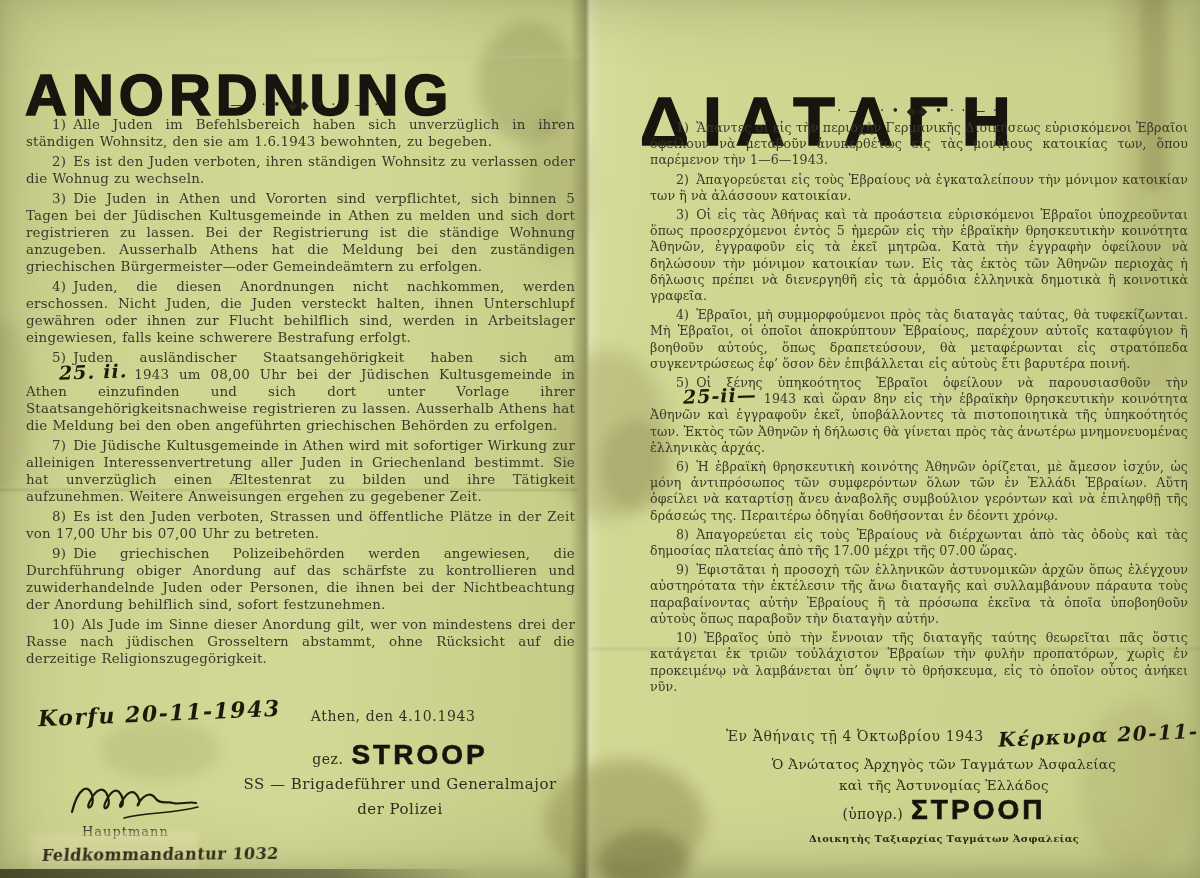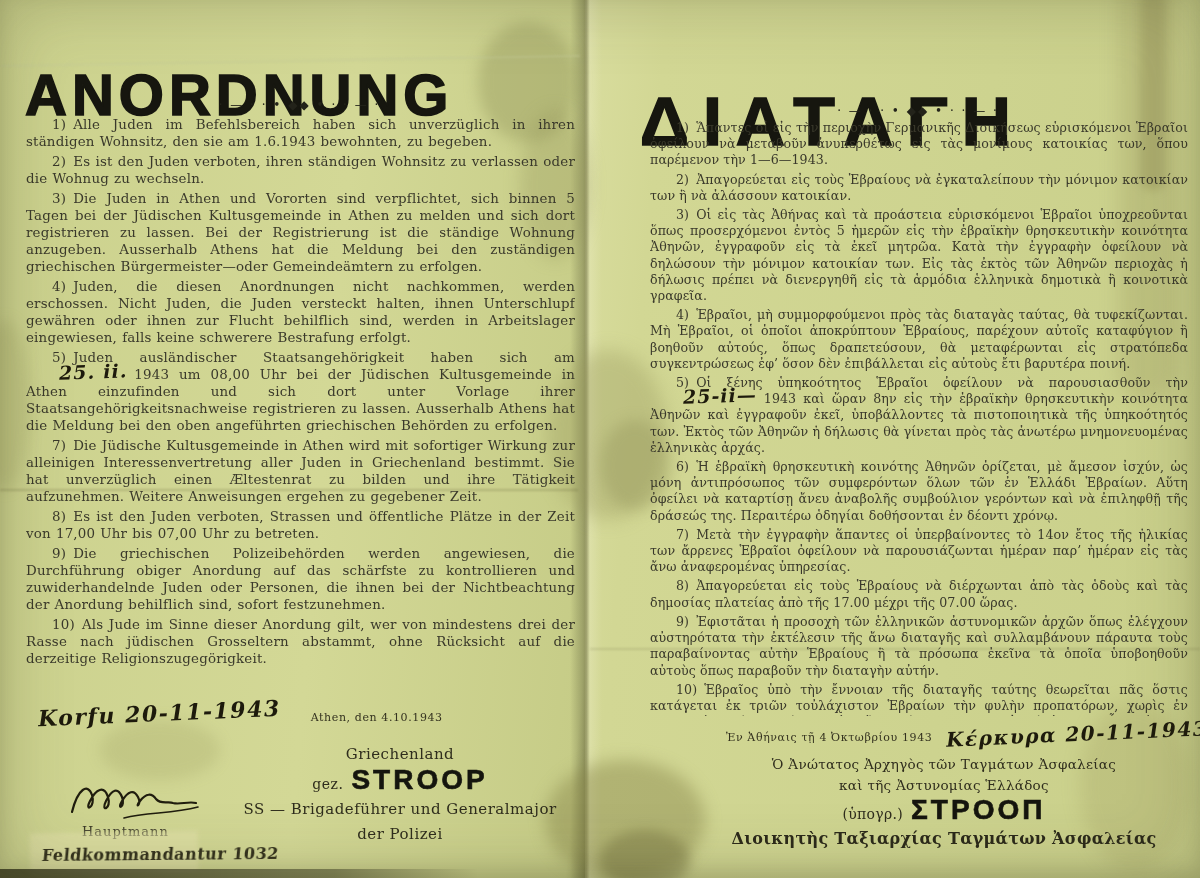--- a/index.html
+++ b/index.html
@@ -29,28 +29,28 @@
   .body-right{top:120px;left:650px;width:538px;height:596px;font-size:12.6px;line-height:16.2px;letter-spacing:.1px;}
   .body-text p{margin:0 0 3px 0;text-indent:26px;}
   .num{margin-right:7px;}
   .hw{font-family:"DejaVu Serif",serif;font-style:italic;font-weight:bold;color:#1d1a0c;}
   .hw-inline{display:inline-block;margin:0 7px;font-size:19px;line-height:10px;transform:rotate(-2deg);letter-spacing:1px;}
 
   .date-row{position:absolute;display:flex;align-items:baseline;white-space:nowrap;}
   .date-left{left:38px;top:700px;gap:30px;}
   .date-right{left:726px;top:722px;gap:14px;}
   .hw-big{font-size:22px;letter-spacing:1.5px;transform:rotate(-2.5deg);display:inline-block;}
-  .printed-date{font-size:11px;letter-spacing:.6px;color:#34321f;}
+  .printed-date{font-size:14px;letter-spacing:.6px;color:#34321f;}
 
   .sigblock{position:absolute;text-align:center;color:#2f2d1d;}
   .sig-left{left:235px;top:742px;width:330px;font-size:15px;line-height:25px;letter-spacing:.5px;}
   .sig-right{left:724px;top:754px;width:440px;font-size:13.5px;line-height:21px;letter-spacing:.3px;}
   .sig-name{font-family:"Liberation Sans",sans-serif;font-weight:700;font-size:28px;letter-spacing:3px;color:#15150e;-webkit-text-stroke:.6px #15150e;}
   .gez{font-size:14px;margin-right:8px;}
-  .sig-small{font-size:16px;line-height:19px;font-weight:bold;color:#2b291a;}
+  .sig-small{font-size:10px;line-height:19px;font-weight:bold;color:#2b291a;}
 
   .scribble{position:absolute;left:68px;top:778px;}
   .hauptmann{position:absolute;left:82px;top:824px;font-size:13px;letter-spacing:1px;color:#3a3827;}
   .stamp-patch{position:absolute;left:30px;top:832px;width:168px;height:42px;background:rgba(226,224,170,.55);filter:blur(2px);transform:rotate(-1deg);pointer-events:none;}
   .stamp{position:absolute;left:42px;top:845px;font-size:16px;font-weight:bold;color:#33311d;letter-spacing:.5px;transform:skewX(-6deg) rotate(-.5deg);filter:blur(.3px);}
   .edge-bl{position:absolute;left:0;bottom:0;width:478px;height:9px;pointer-events:none;
     background:linear-gradient(90deg,rgba(38,38,18,.78),rgba(38,38,18,.45) 70%,rgba(38,38,18,0));}
 </style>
 </head>
 <body>
@@ -90,21 +90,20 @@
     <p class="item"><span class="num">9)</span><span>Die griechischen Polizeibehörden werden angewiesen, die Durchführung obiger Anordung auf das schärfste zu kontrollieren und zuwiderhandelnde Juden oder Personen, die ihnen bei der Nichtbeachtung der Anordung behilflich sind, sofort festzunehmen.</span></p>
     <p class="item"><span class="num">10)</span><span>Als Jude im Sinne dieser Anordung gilt, wer von mindestens drei der Rasse nach jüdischen Grosseltern abstammt, ohne Rücksicht auf die derzeitige Religionszugegörigkeit.</span></p>
   </div>
 
   <div class="date-row date-left">
     <span class="hw hw-big">Korfu 20-11-1943</span>
     <span class="printed-date">Athen, den 4.10.1943</span>
   </div>
 
   <div class="sigblock sig-left" lang="de">
-    <div>Griechenland</div>
     <div><span class="gez">gez.</span><span class="sig-name">STROOP</span></div>
     <div>SS — Brigadeführer und Generalmajor</div>
     <div>der Polizei</div>
   </div>
 
   <svg class="scribble" width="150" height="52" viewBox="0 0 150 52">
     <path d="M4,34 C10,10 20,5 24,17 C28,29 16,35 22,23 C28,11 36,7 40,19 C44,31 32,35 38,23 C44,11 50,9 54,19 C58,29 48,33 54,23 C60,13 66,11 70,19 C74,27 66,31 72,23 C78,15 84,15 88,21 C93,27 100,23 105,25 C112,27 120,23 128,25" fill="none" stroke="#201d0e" stroke-width="2.2" stroke-linecap="round"></path>
     <path d="M56,40 C80,34 104,36 130,29" fill="none" stroke="#201d0e" stroke-width="1.6" stroke-linecap="round"></path>
   </svg>
   <div class="hauptmann">Hauptmann</div>
@@ -115,21 +114,20 @@
   <h1 class="title title-right" lang="el">ΔΙΑΤΑΓΗ</h1>
   <div class="ornament orn-right">· — · · • ◆◆ • · · — ·</div>
 
   <div class="body-text body-right" lang="el">
     <p class="item"><span class="num">1)</span><span>Ἅπαντες οἱ εἰς τὴν περιοχὴν Γερμανικῆς Διοικήσεως εὑρισκόμενοι Ἑβραῖοι ὀφείλουν νὰ μεταβοῦν ἀνυπερθέτως εἰς τὰς μονίμους κατοικίας των, ὅπου παρέμενον τὴν 1—6—1943.</span></p>
     <p class="item"><span class="num">2)</span><span>Ἀπαγορεύεται εἰς τοὺς Ἑβραίους νὰ ἐγκαταλείπουν τὴν μόνιμον κατοικίαν των ἢ νὰ ἀλάσσουν κατοικίαν.</span></p>
     <p class="item"><span class="num">3)</span><span>Οἱ εἰς τὰς Ἀθήνας καὶ τὰ προάστεια εὑρισκόμενοι Ἑβραῖοι ὑποχρεοῦνται ὅπως προσερχόμενοι ἐντὸς 5 ἡμερῶν εἰς τὴν ἑβραϊκὴν θρησκευτικὴν κοινότητα Ἀθηνῶν, ἐγγραφοῦν εἰς τὰ ἐκεῖ μητρῶα. Κατὰ τὴν ἐγγραφὴν ὀφείλουν νὰ δηλώσουν τὴν μόνιμον κατοικίαν των. Εἰς τὰς ἐκτὸς τῶν Ἀθηνῶν περιοχὰς ἡ δήλωσις πρέπει νὰ διενεργηθῆ εἰς τὰ ἁρμόδια ἑλληνικὰ δημοτικὰ ἢ κοινοτικὰ γραφεῖα.</span></p>
     <p class="item"><span class="num">4)</span><span>Ἑβραῖοι, μὴ συμμορφούμενοι πρὸς τὰς διαταγὰς ταύτας, θὰ τυφεκίζωνται. Μὴ Ἑβραῖοι, οἱ ὁποῖοι ἀποκρύπτουν Ἑβραίους, παρέχουν αὐτοῖς καταφύγιον ἢ βοηθοῦν αὐτούς, ὅπως δραπετεύσουν, θὰ μεταφέρωνται εἰς στρατόπεδα συγκεντρώσεως ἐφ’ ὅσον δὲν ἐπιβάλλεται εἰς αὐτοὺς ἔτι βαρυτέρα ποινή.</span></p>
     <p class="item"><span class="num">5)</span><span>Οἱ ξένης ὑπηκοότητος Ἑβραῖοι ὀφείλουν νὰ παρουσιασθοῦν τὴν</span><span class="hw hw-inline">25-ii—</span><span>1943 καὶ ὥραν 8ην εἰς τὴν ἑβραϊκὴν θρησκευτικὴν κοινότητα Ἀθηνῶν καὶ ἐγγραφοῦν ἐκεῖ, ὑποβάλλοντες τὰ πιστοποιητικὰ τῆς ὑπηκοότητός των. Ἐκτὸς τῶν Ἀθηνῶν ἡ δήλωσις θὰ γίνεται πρὸς τὰς ἀνωτέρω μνημονευομένας ἑλληνικὰς ἀρχάς.</span></p>
     <p class="item"><span class="num">6)</span><span>Ἡ ἑβραϊκὴ θρησκευτικὴ κοινότης Ἀθηνῶν ὁρίζεται, μὲ ἄμεσον ἰσχύν, ὡς μόνη ἀντιπρόσωπος τῶν συμφερόντων ὅλων τῶν ἐν Ἑλλάδι Ἑβραίων. Αὕτη ὀφείλει νὰ καταρτίσῃ ἄνευ ἀναβολῆς συμβούλιον γερόντων καὶ νὰ ἐπιληφθῇ τῆς δράσεώς της. Περαιτέρω ὁδηγίαι δοθήσονται ἐν δέοντι χρόνῳ.</span></p>
-    <p class="item"><span class="num">7)</span><span>Μετὰ τὴν ἐγγραφὴν ἅπαντες οἱ ὑπερβαίνοντες τὸ 14ον ἔτος τῆς ἡλικίας των ἄρρενες Ἑβραῖοι ὀφείλουν νὰ παρουσιάζωνται ἡμέραν παρ’ ἡμέραν εἰς τὰς ἄνω ἀναφερομένας ὑπηρεσίας.</span></p>
     <p class="item"><span class="num">8)</span><span>Ἀπαγορεύεται εἰς τοὺς Ἑβραίους νὰ διέρχωνται ἀπὸ τὰς ὁδοὺς καὶ τὰς δημοσίας πλατείας ἀπὸ τῆς 17.00 μέχρι τῆς 07.00 ὥρας.</span></p>
     <p class="item"><span class="num">9)</span><span>Ἐφιστᾶται ἡ προσοχὴ τῶν ἑλληνικῶν ἀστυνομικῶν ἀρχῶν ὅπως ἐλέγχουν αὐστηρότατα τὴν ἐκτέλεσιν τῆς ἄνω διαταγῆς καὶ συλλαμβάνουν πάραυτα τοὺς παραβαίνοντας αὐτὴν Ἑβραίους ἢ τὰ πρόσωπα ἐκεῖνα τὰ ὁποῖα ὑποβοηθοῦν αὐτοὺς ὅπως παραβοῦν τὴν διαταγὴν αὐτήν.</span></p>
     <p class="item"><span class="num">10)</span><span>Ἑβραῖος ὑπὸ τὴν ἔννοιαν τῆς διαταγῆς ταύτης θεωρεῖται πᾶς ὅστις κατάγεται ἐκ τριῶν τοὐλάχιστον Ἑβραίων τὴν φυλὴν προπατόρων, χωρὶς ἐν προκειμένῳ νὰ λαμβάνεται ὑπ’ ὄψιν τὸ θρήσκευμα, εἰς τὸ ὁποῖον οὗτος ἀνήκει νῦν.</span></p>
   </div>
 
   <div class="date-row date-right">
     <span class="printed-date">Ἐν Ἀθήναις τῇ 4 Ὀκτωβρίου 1943</span>
     <span class="hw hw-big" style="font-size:20px">Κέρκυρα 20-11-1943</span>
   </div>
 

